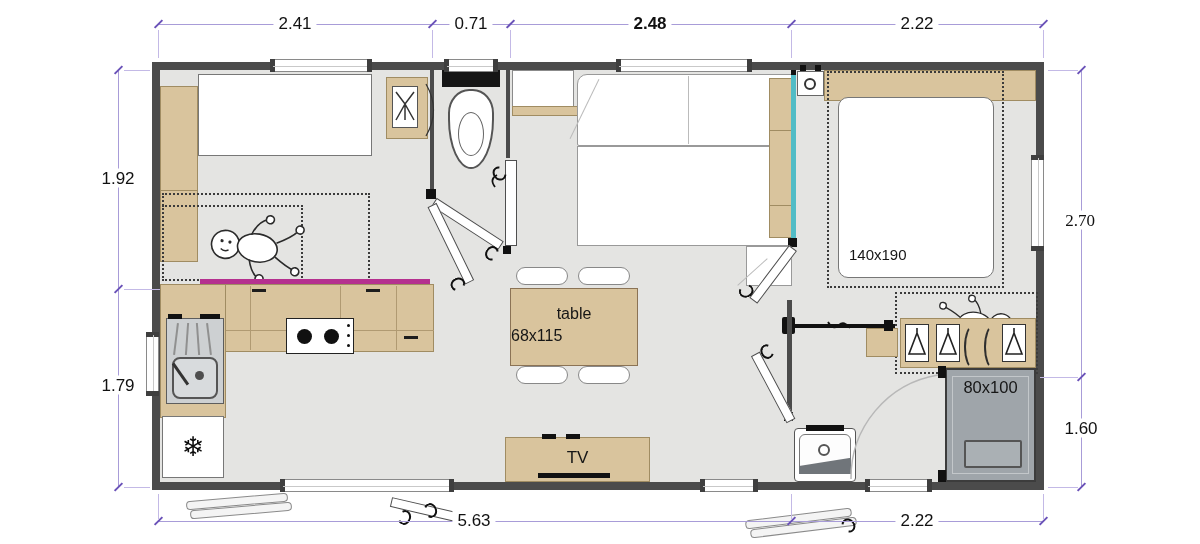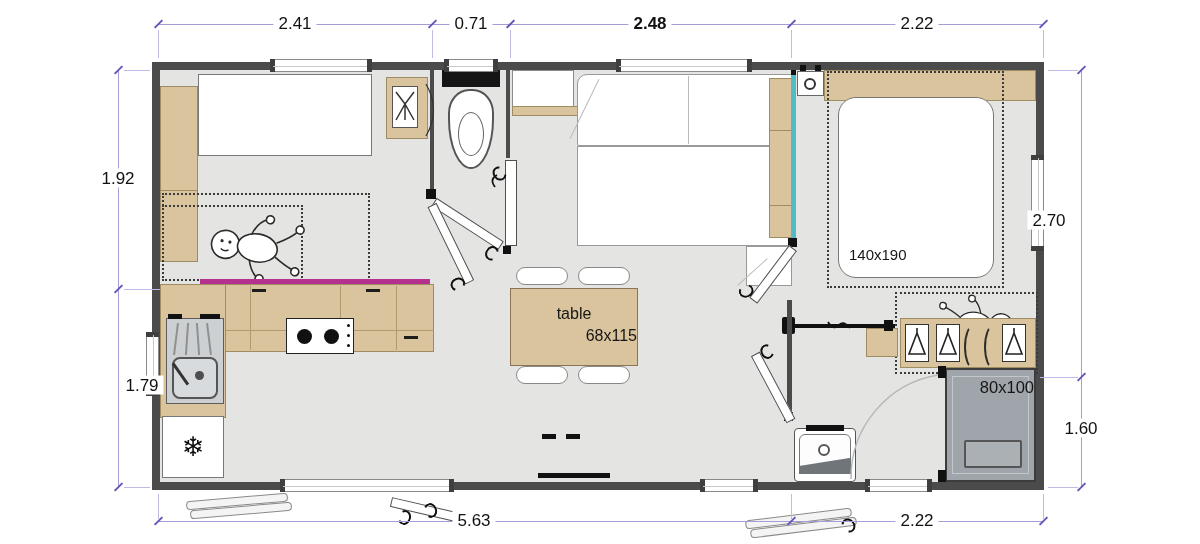--- a/index.html
+++ b/index.html
@@ -144,42 +144,45 @@
   <div class="seam" style="left:770px;top:205px;width:22px;height:1px;background:#a08c62;"></div>
   <div class="a wh" style="left:746px;top:246px;width:46px;height:40px;border-color:#999;"></div>
   <div class="seam" style="left:752px;top:252px;width:1px;height:40px;transform:rotate(48deg);"></div>
 
   <div class="a wh" style="left:516px;top:267px;width:52px;height:18px;border-radius:9px;border-color:#888;"></div>
   <div class="a wh" style="left:578px;top:267px;width:52px;height:18px;border-radius:9px;border-color:#888;"></div>
   <div class="a wh" style="left:516px;top:366px;width:52px;height:18px;border-radius:9px;border-color:#888;"></div>
   <div class="a wh" style="left:578px;top:366px;width:52px;height:18px;border-radius:9px;border-color:#888;"></div>
   <div class="a wd" style="left:510px;top:288px;width:128px;height:78px;border-color:#8b7355;">
     <div class="flabel" style="left:0;top:16px;width:126px;text-align:center;font-size:16px;">table</div>
-    <div class="flabel" style="left:0;top:38px;width:126px;text-align:right;font-size:16px;">68x115</div>
-  </div>
-
+    <div class="flabel" style="left:0;top:38px;width:126px;text-align:left;font-size:16px;">68x115</div>
+  </div>
+
+  <div class="a wd" style="left:505px;top:437px;width:145px;height:45px;">
+    <div class="flabel" style="left:0;top:10px;width:143px;text-align:center;font-size:17px;">TV</div>
+  </div>
   <div class="a" style="left:538px;top:473px;width:72px;height:5px;background:#111;"></div>
   <div class="a" style="left:542px;top:434px;width:14px;height:5px;background:#111;"></div>
   <div class="a" style="left:566px;top:434px;width:14px;height:5px;background:#111;"></div>
 
   <div class="a" style="left:791px;top:70px;width:5px;height:168px;background:var(--partition-teal,#52bcc6);"></div>
   <div class="hinge" style="left:791px;top:70px;width:5px;height:5px;"></div>
   <div class="hinge" style="left:788px;top:238px;width:9px;height:9px;"></div>
   <div class="lf" style="left:793px;top:243px;width:64px;height:8px;transform:rotate(127deg);">
     <div class="hk" style="right:-4px;top:8px;transform:rotate(120deg);"></div>
   </div>
 
   <div class="a wh" style="left:797px;top:71px;width:27px;height:25px;border-color:#666;">
     <div class="a" style="left:6px;top:6px;width:12px;height:12px;border:2px solid #333;border-radius:50%;"></div>
   </div>
   <div class="hinge" style="left:800px;top:65px;width:6px;height:6px;"></div>
   <div class="hinge" style="left:815px;top:65px;width:6px;height:6px;"></div>
   <div class="a wd" style="left:824px;top:70px;width:212px;height:31px;"></div>
   <div class="a dt" style="left:827px;top:71px;width:177px;height:217px;"></div>
-  <div class="a wh" style="left:838px;top:97px;width:156px;height:181px;border-color:#777;border-radius:18px;">
+  <div class="a wh" style="left:838px;top:97px;width:156px;height:181px;border-color:#777;border-radius:10px;">
     <div class="flabel" style="left:10px;bottom:14px;font-size:15px;">140x190</div>
   </div>
 
   <div class="a dt" style="left:895px;top:292px;width:143px;height:82px;"></div>
 
   <div class="a" style="left:922px;top:284px;transform:rotate(187deg) scale(0.82);">
     <svg width="105" height="72" viewBox="0 0 105 72">
       <g fill="#fff" stroke="#2b2b2b" stroke-width="1.6">
         <circle cx="20" cy="38" r="14"></circle>
           <ellipse cx="52" cy="36" rx="20" ry="14"></ellipse>
@@ -229,21 +232,21 @@
   </div>
 
   <div class="a wh" style="left:794px;top:428px;width:62px;height:54px;border-color:#555;border-radius:4px;"></div>
   <div class="a" style="left:806px;top:425px;width:38px;height:6px;background:#111;"></div>
   <div class="a" style="left:799px;top:434px;width:52px;height:40px;background:#fdfdfd;border:1px solid #777;border-radius:6px;"></div>
   <div class="a" style="left:818px;top:444px;width:12px;height:12px;border:2px solid #555;border-radius:50%;background:#fff;"></div>
   <div class="a" style="left:799px;top:456px;width:52px;height:18px;background:#70757a;clip-path:polygon(0 55%,100% 10%,100% 100%,0 100%);"></div>
 
   <div class="a" style="left:945px;top:368px;width:91px;height:114px;background:var(--shower-gray,#9fa5aa);border:2px solid #3c3c3c;">
     <div class="a" style="left:5px;top:6px;width:77px;height:98px;border:1px solid #c3c7ca;"></div>
-    <div class="flabel" style="left:0;top:8px;width:87px;text-align:right;font-size:16.5px;">80x100</div>
+    <div class="flabel" style="left:0;top:8px;width:87px;text-align:center;font-size:16.5px;">80x100</div>
     <div class="a" style="left:17px;top:70px;width:58px;height:28px;background:#aab0b4;border:2px solid #555;border-radius:2px;"></div>
   </div>
   <div class="hinge" style="left:938px;top:366px;width:8px;height:12px;"></div>
   <div class="hinge" style="left:938px;top:470px;width:8px;height:12px;"></div>
 
   <div class="a win win-h" style="left:270px;top:59px;width:102px;height:13px;">
       <div class="midh"></div>
     </div>
   <div class="a win win-h" style="left:444px;top:59px;width:54px;height:13px;">
       <div class="midh"></div>
@@ -294,30 +297,30 @@
   <div class="dl" style="left:917px;top:23px;">2.22</div>
 
   <div class="dim-v" style="left:118px;top:70px;height:417px;"></div>
   <div class="tk" style="left:113px;top:69px;"></div>
   <div class="tk" style="left:113px;top:288px;"></div>
   <div class="tk" style="left:113px;top:486px;"></div>
   <div class="xt" style="left:124px;top:70px;width:26px;height:1px;"></div>
   <div class="xt" style="left:124px;top:289px;width:36px;height:1px;"></div>
   <div class="xt" style="left:124px;top:487px;width:26px;height:1px;"></div>
   <div class="dl" style="left:118px;top:178px;">1.92</div>
-  <div class="dl" style="left:118px;top:385px;margin-left:24px;">1.79</div>
+  <div class="dl" style="left:118px;top:385px;">1.79</div>
 
   <div class="dim-v" style="left:1081px;top:70px;height:417px;"></div>
   <div class="tk" style="left:1076px;top:69px;"></div>
   <div class="tk" style="left:1076px;top:376px;"></div>
   <div class="tk" style="left:1076px;top:486px;"></div>
   <div class="xt" style="left:1048px;top:70px;width:30px;height:1px;"></div>
   <div class="xt" style="left:1040px;top:377px;width:38px;height:1px;"></div>
   <div class="xt" style="left:1048px;top:487px;width:30px;height:1px;"></div>
-  <div class="dl" style="left:1049px;top:220px;">2.70</div>
+  <div class="dl" style="left:1080px;top:220px;font-family:Liberation Serif, serif;">2.70</div>
   <div class="dl" style="left:1081px;top:428px;">1.60</div>
 
   <div class="dim-h" style="left:158px;top:521px;width:885px;"></div>
   <div class="tk" style="left:153px;top:520px;"></div>
   <div class="tk" style="left:786px;top:520px;"></div>
   <div class="tk" style="left:1038px;top:520px;"></div>
   <div class="xt" style="left:158px;top:494px;width:1px;height:25px;"></div>
   <div class="xt" style="left:791px;top:494px;width:1px;height:25px;"></div>
   <div class="xt" style="left:1043px;top:494px;width:1px;height:25px;"></div>
   <div class="dl" style="left:474px;top:520px;">5.63</div>

